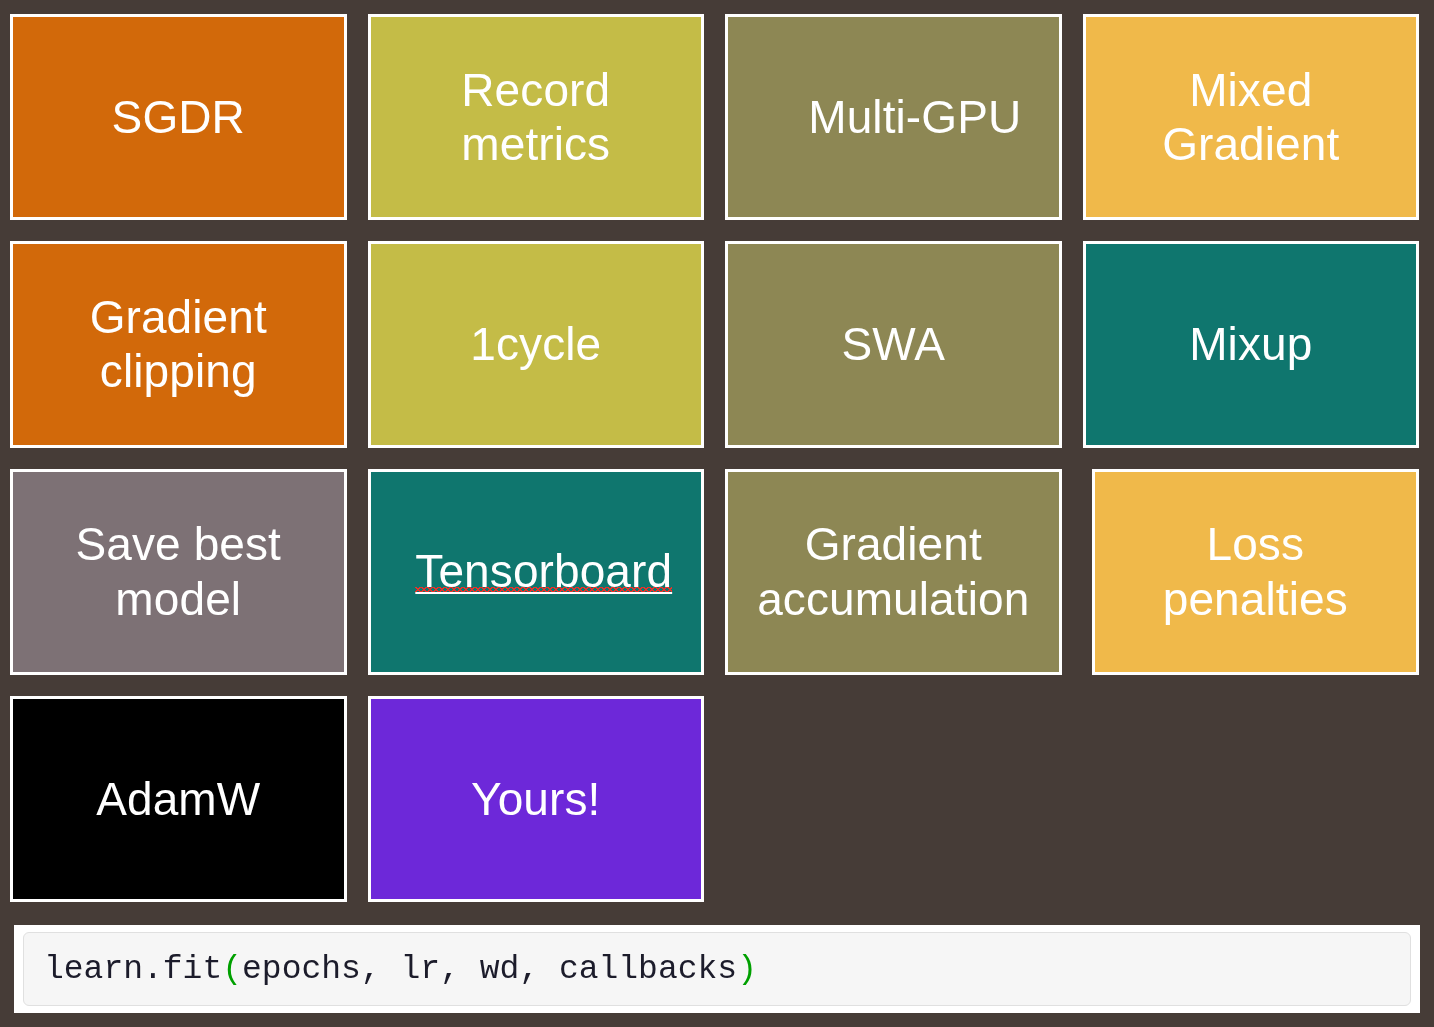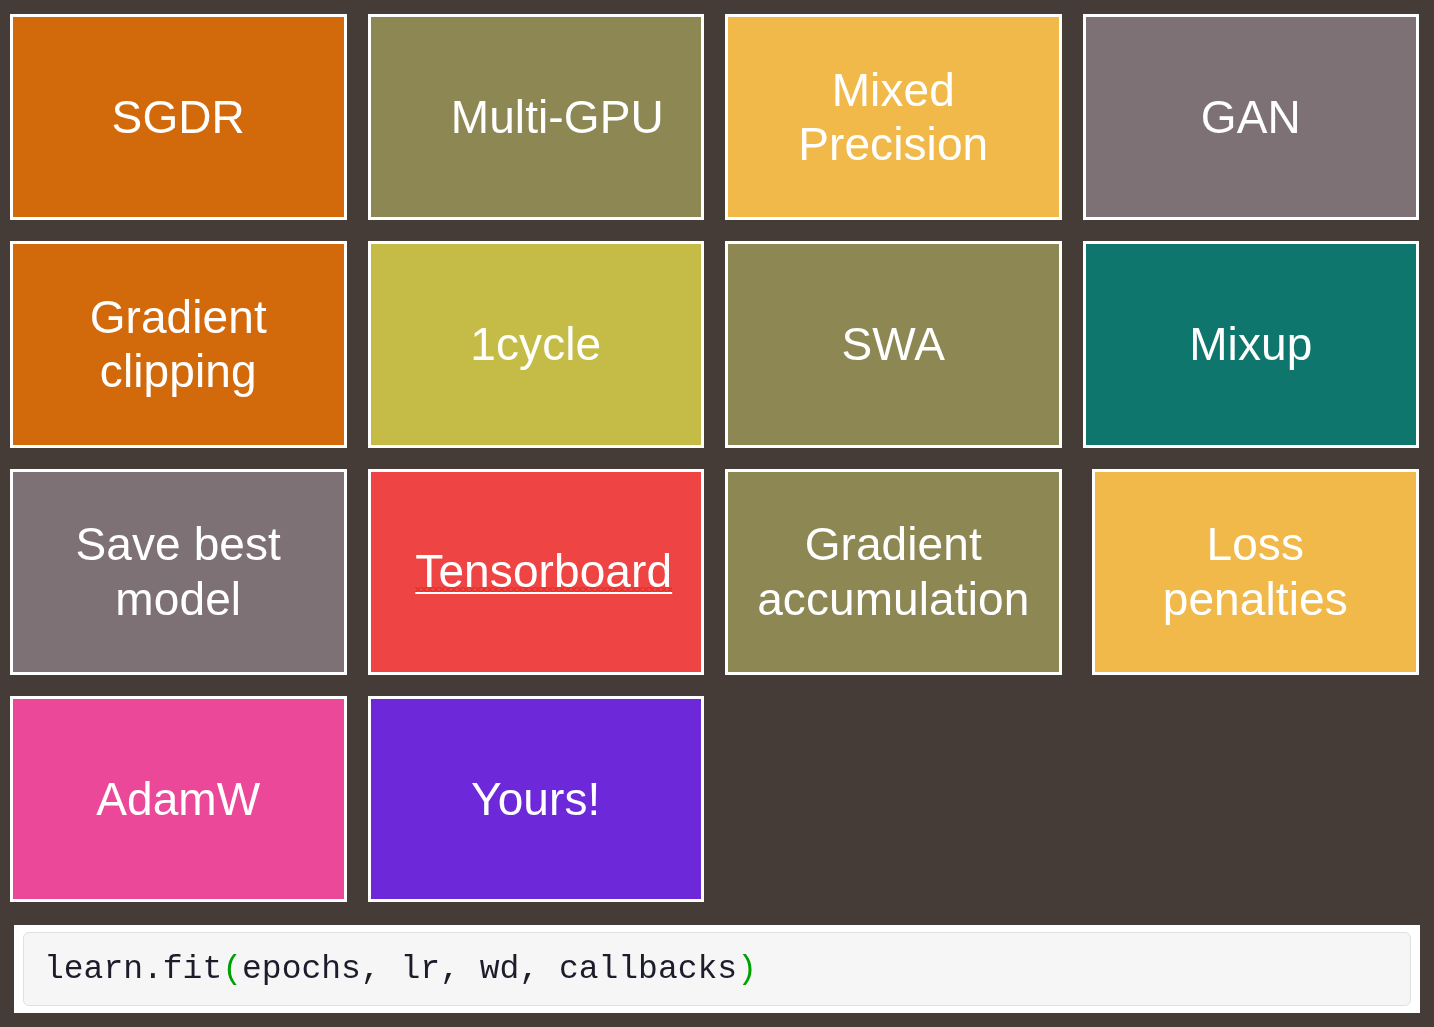--- a/index.html
+++ b/index.html
@@ -123,59 +123,60 @@
 </style>
 </head>
 <body>
 
 <div id="slide">
 
   <div id="tile-grid">
       <div class="tile" style="background: rgb(210, 105, 10);">
         <div class="tile-label">SGDR</div>
       </div>
+      <div class="tile" style="background: rgb(196, 188, 71);">
+        <div class="tile-label">Record
+metrics</div>
+      </div>
       <div class="tile" style="background: rgb(141, 135, 84); padding-left: 43px;">
         <div class="tile-label">Multi-GPU</div>
       </div>
       <div class="tile" style="background: rgb(240, 185, 74);">
         <div class="tile-label">Mixed
-Precision</div>
-      </div>
-      <div class="tile" style="background: rgb(125, 113, 117);">
-        <div class="tile-label">GAN</div>
+Gradient</div>
       </div>
       <div class="tile" style="background: rgb(210, 105, 10);">
         <div class="tile-label">Gradient
 clipping</div>
       </div>
       <div class="tile" style="background: rgb(196, 188, 71);">
         <div class="tile-label">1cycle</div>
       </div>
       <div class="tile" style="background: rgb(141, 135, 84);">
         <div class="tile-label">SWA</div>
       </div>
       <div class="tile" style="background: #0f766e;">
         <div class="tile-label">Mixup</div>
       </div>
       <div class="tile" style="background: rgb(125, 113, 117);">
         <div class="tile-label">Save best
 model</div>
       </div>
-      <div class="tile" style="background: #ef4444; padding-left: 16px;">
+      <div class="tile" style="background: #0f766e; padding-left: 16px;">
         <div class="tile-label misspelled">Tensorboard</div>
       </div>
       <div class="tile" style="background: rgb(141, 135, 84);">
         <div class="tile-label">Gradient
 accumulation</div>
       </div>
       <div class="tile" style="background: rgb(240, 185, 74); margin-left: 9px;">
         <div class="tile-label">Loss
 penalties</div>
       </div>
-      <div class="tile" style="background: #ec4899;">
+      <div class="tile" style="background: #000000;">
         <div class="tile-label">AdamW</div>
       </div>
       <div class="tile" style="background: #6d28d9; align-items: center;">
         <div class="tile-label">Yours!</div>
       </div>
     </div>
 
   <div id="code-panel">
     <div id="code-box">
       <div id="code-line"><span>learn.fit</span><span class="paren">(</span><span>epochs, lr, wd, callbacks</span><span class="paren">)</span></div>

